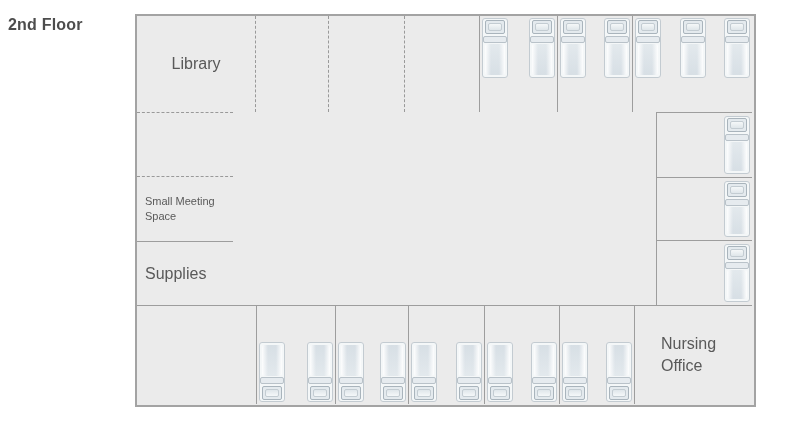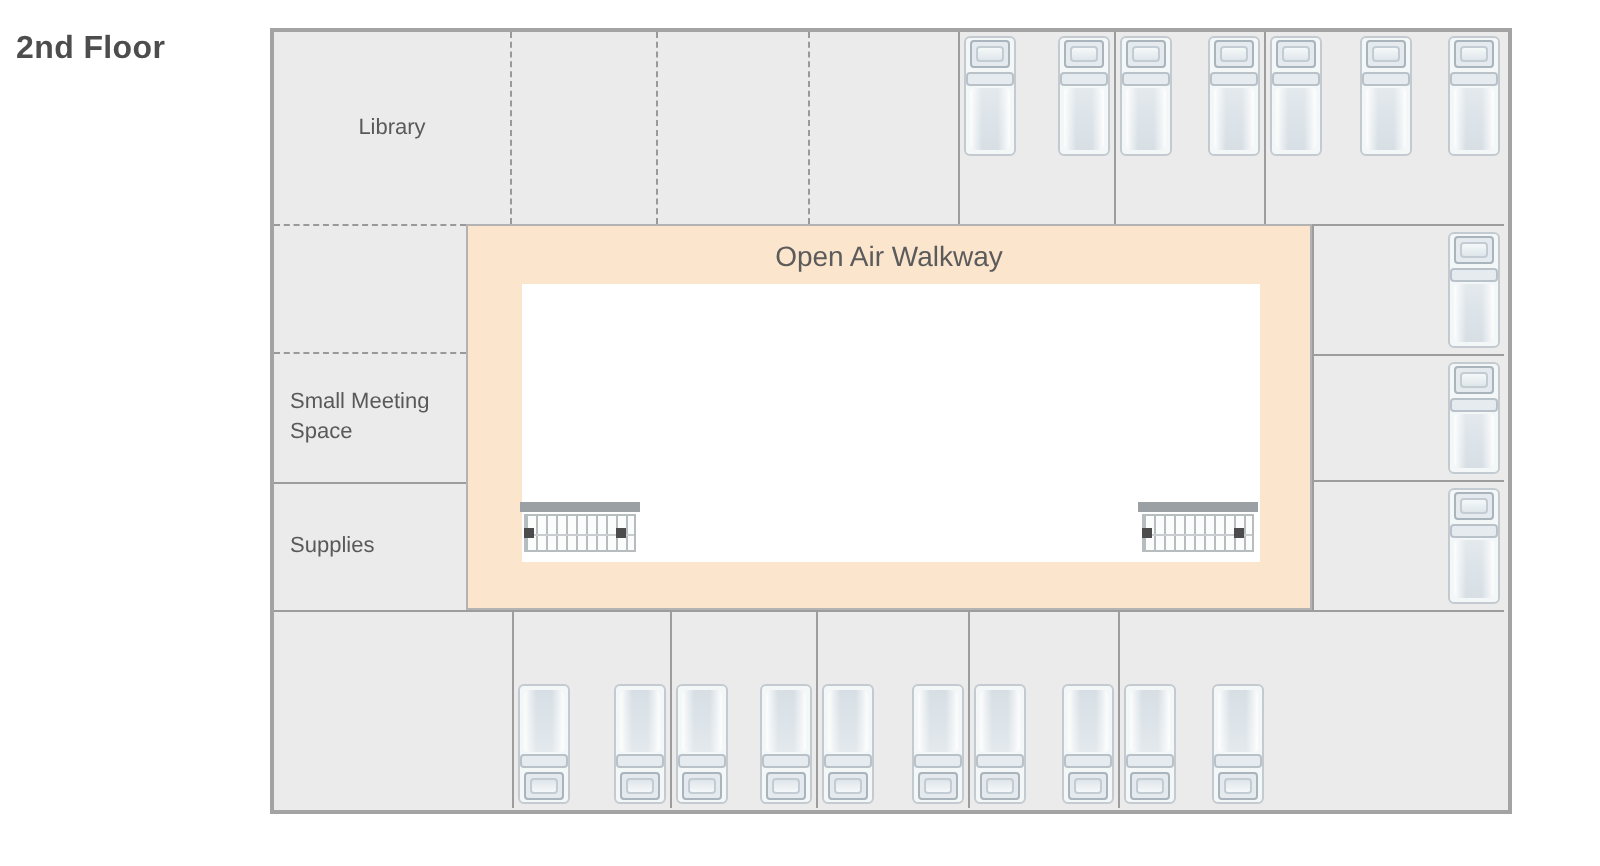--- a/index.html
+++ b/index.html
@@ -27,21 +27,21 @@
   }
   .building{
     position:absolute;left:135px;top:14px;width:621px;height:393px;
     background:var(--room-fill);
     border:2px solid var(--wall);
   }
   
   .room{position:absolute;}
   .room-label{
     display:flex;align-items:center;
-    font-size:11px;line-height:1.35;color:var(--label-text);
+    font-size:16px;line-height:1.35;color:var(--label-text);
   }
   .centered{justify-content:center;text-align:center;}
   
   .dash-v{position:absolute;top:0;height:96px;width:0;border-left:1px dashed #999;}
   .dv1{left:118px;} .dv2{left:191px;} .dv3{left:267px;}
   .dash-h{position:absolute;width:96px;height:0;border-top:1px dashed #999;}
   .dh1{left:0;top:96px;} .dh2{left:0;top:160px;}
   .library{left:0;top:0;width:118px;height:96px;}
   .rT1{left:342px;top:0;width:78px;height:96px;border-left:1px solid var(--inner-wall);}
   .rT2{left:420px;top:0;width:75px;height:96px;border-left:1px solid var(--inner-wall);}
@@ -179,37 +179,20 @@
     </div>
 
   <div class="room blank-room"></div>
   <div class="room supplies">
     <div class="room-label">Supplies</div>
   </div>
   <div class="room small-meeting">
     <div class="room-label">Small Meeting Space</div>
   </div>
 
-  <div class="walkway">
-    <div class="walkway-label">Open Air Walkway</div>
-    <div class="courtyard">
-        <div class="stairs bottom-left">
-          <div class="bar"></div>
-          <div class="treads"></div>
-          <div class="post-l"></div>
-          <div class="post-r"></div>
-        </div>
-        <div class="stairs bottom-right">
-          <div class="bar"></div>
-          <div class="treads"></div>
-          <div class="post-l"></div>
-          <div class="post-r"></div>
-        </div>
-      </div>
-  </div>
 
   <div class="room rR1">
       <div class="beds beds-col">
         <div class="bed up">
           <div class="pillow"></div>
           <div class="band"></div>
           <div class="mattress"></div>
         </div>
       </div>
     </div>
@@ -296,15 +279,18 @@
             <div class="band"></div>
             <div class="mattress"></div>
           </div>
           <div class="bed down">
             <div class="pillow"></div>
             <div class="band"></div>
             <div class="mattress"></div>
           </div>
         </div>
       </div>
+    <div class="room nursing">
+      <div class="room-label">Nursing Office</div>
+    </div>
   </div>
 
 </div>
 
 </body></html>

